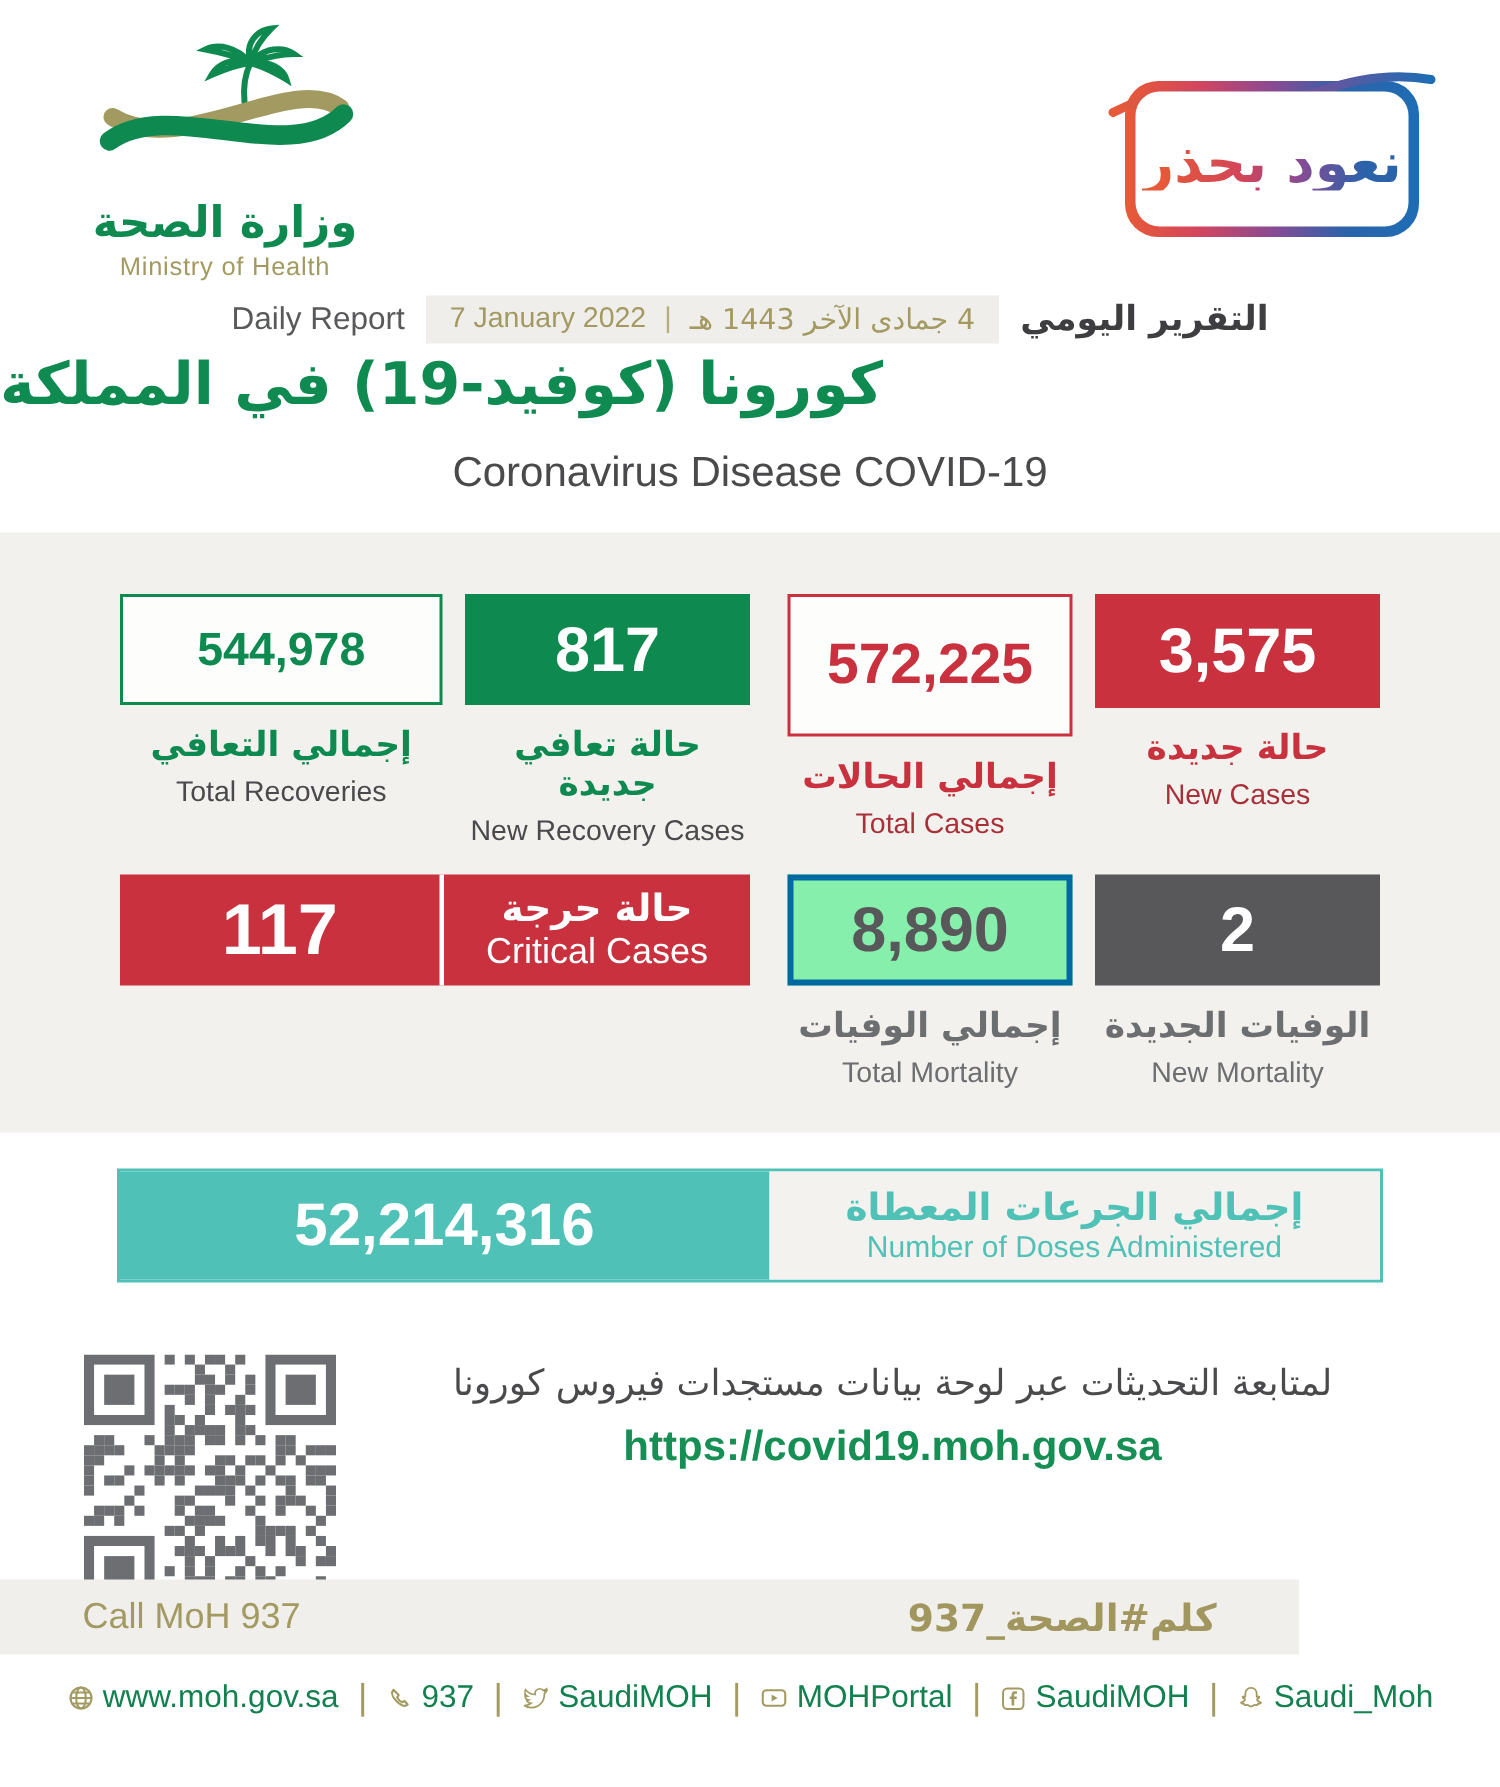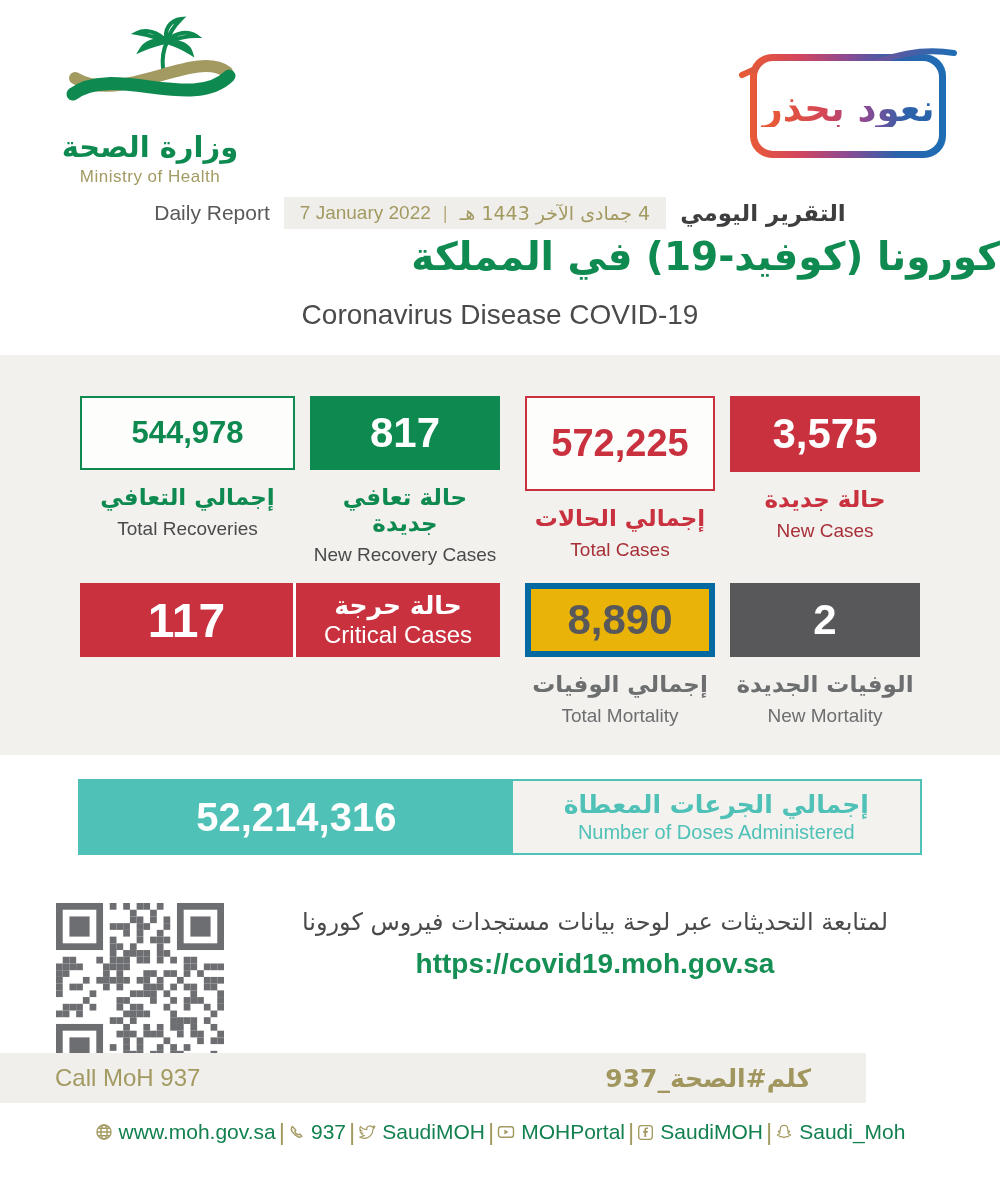--- a/index.html
+++ b/index.html
@@ -28,34 +28,34 @@
   
   .report-row{position:absolute;left:0;top:197px;width:1000px;display:flex;
               justify-content:center;align-items:center;gap:14px;}
   .daily-report{font-size:21px;color:#58595b;}
   .date-box{background:#efeeeb;padding:5px 16px;font-size:19px;color:#a39a62;
             display:flex;align-items:center;gap:12px;}
   .date-sep{color:#b7ae7e;}
   .report-ar{font-size:23px;font-weight:bold;color:#3e3e40;}
 
   
-  .title-ar{position:absolute;left:0;top:234px;width:1000px;margin:0;text-align:right;
+  .title-ar{position:absolute;left:0;top:234px;width:1000px;margin:0;text-align:left;
             font-size:39px;font-weight:bold;color:#0f8b51;}
   .title-en{position:absolute;left:0;top:299px;width:1000px;margin:0;text-align:center;
             font-size:28px;font-weight:normal;color:#4a4a4c;}
 
   
   .band{position:absolute;left:0;top:355px;width:1000px;height:400px;background:#f2f1ee;}
   .card{position:absolute;text-align:center;}
   .stat-box{display:flex;align-items:center;justify-content:center;box-sizing:border-box;}
   .box-outline-green{background:#fdfdfc;border:2px solid #0e8a50;color:#0e8a50;}
   .box-fill-green{background:#0e8a50;color:#fff;}
   .box-outline-red{background:#fdfdfc;border:2px solid #c8313d;color:#c8313d;}
   .box-fill-red{background:#c8313d;color:#fff;}
-  .box-outline-gray{background:#eab308;border:6px solid #0369a1;color:#58585b;}
+  .box-outline-gray{background:#86efac;border:4px solid #0369a1;color:#58585b;}
   .box-fill-gray{background:#58585b;color:#fff;}
   .stat-num{font-weight:bold;font-size:42px;letter-spacing:0;}
   .lbl-ar{font-size:23px;font-weight:bold;margin-top:14px;}
   .lbl-en{font-size:19px;margin-top:8px;}
   .c-green{color:#0e8a50;} .c-red{color:#c8313d;} .c-darkred{color:#a83038;}
   .c-dark{color:#4a4a4c;} .c-gray{color:#6d6e70;}
 
   .col-a{left:80px;top:41px;width:215px;} .col-a .stat-box{height:74px;}
   .col-b{left:310px;top:41px;width:190px;} .col-b .stat-box{height:74px;}
   .col-c{left:525px;top:41px;width:190px;} .col-c .stat-box{height:95px;}
@@ -93,21 +93,21 @@
 
   
   .call-strip{position:absolute;left:0;top:1053px;width:866px;height:50px;background:#f0efec;
               display:flex;align-items:center;justify-content:space-between;box-sizing:border-box;
               padding:0 55px;}
   .call-en{font-size:24px;color:#a39a62;}
   .call-ar{font-size:25px;font-weight:bold;color:#a0965e;}
 
   
   .footer{position:absolute;left:0;top:1118px;width:1000px;display:flex;align-items:center;
-          justify-content:center;}
+          justify-content:center;gap:10px;}
   .f-item{display:flex;align-items:center;gap:6px;color:#12814f;font-size:21px;}
   .f-sep{color:#a39a62;font-size:24px;padding:0 3px;}
   .f-icon{display:inline-flex;}
 </style>
 </head>
 <body>
 
 <div class="page">
 
   <div class="logo">

